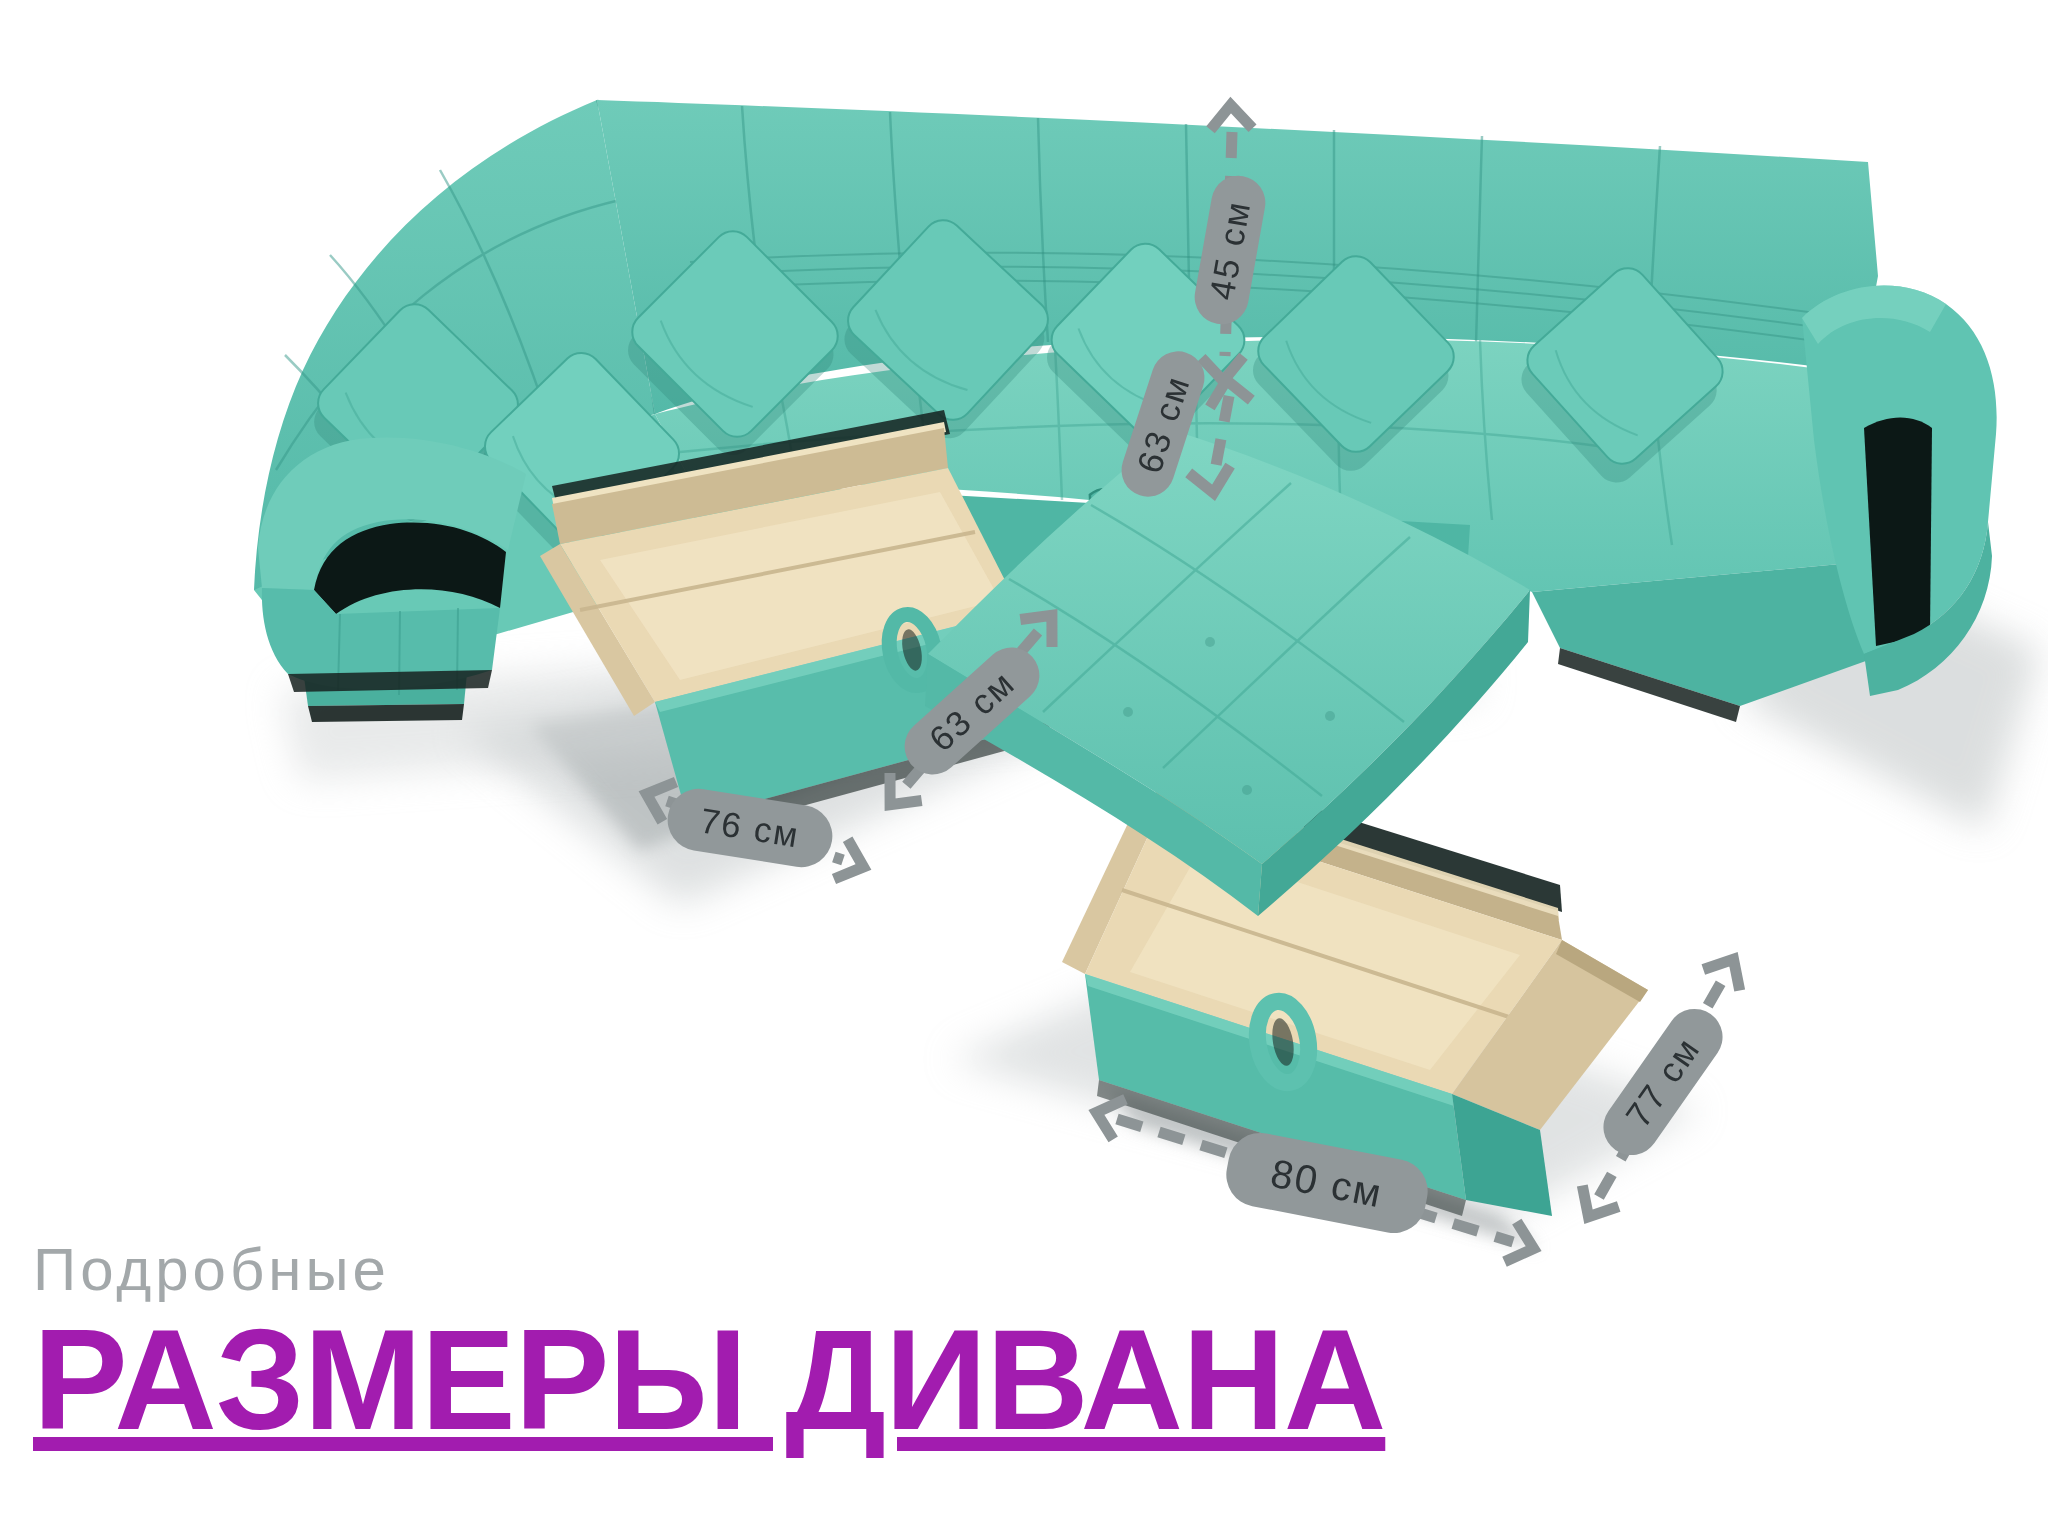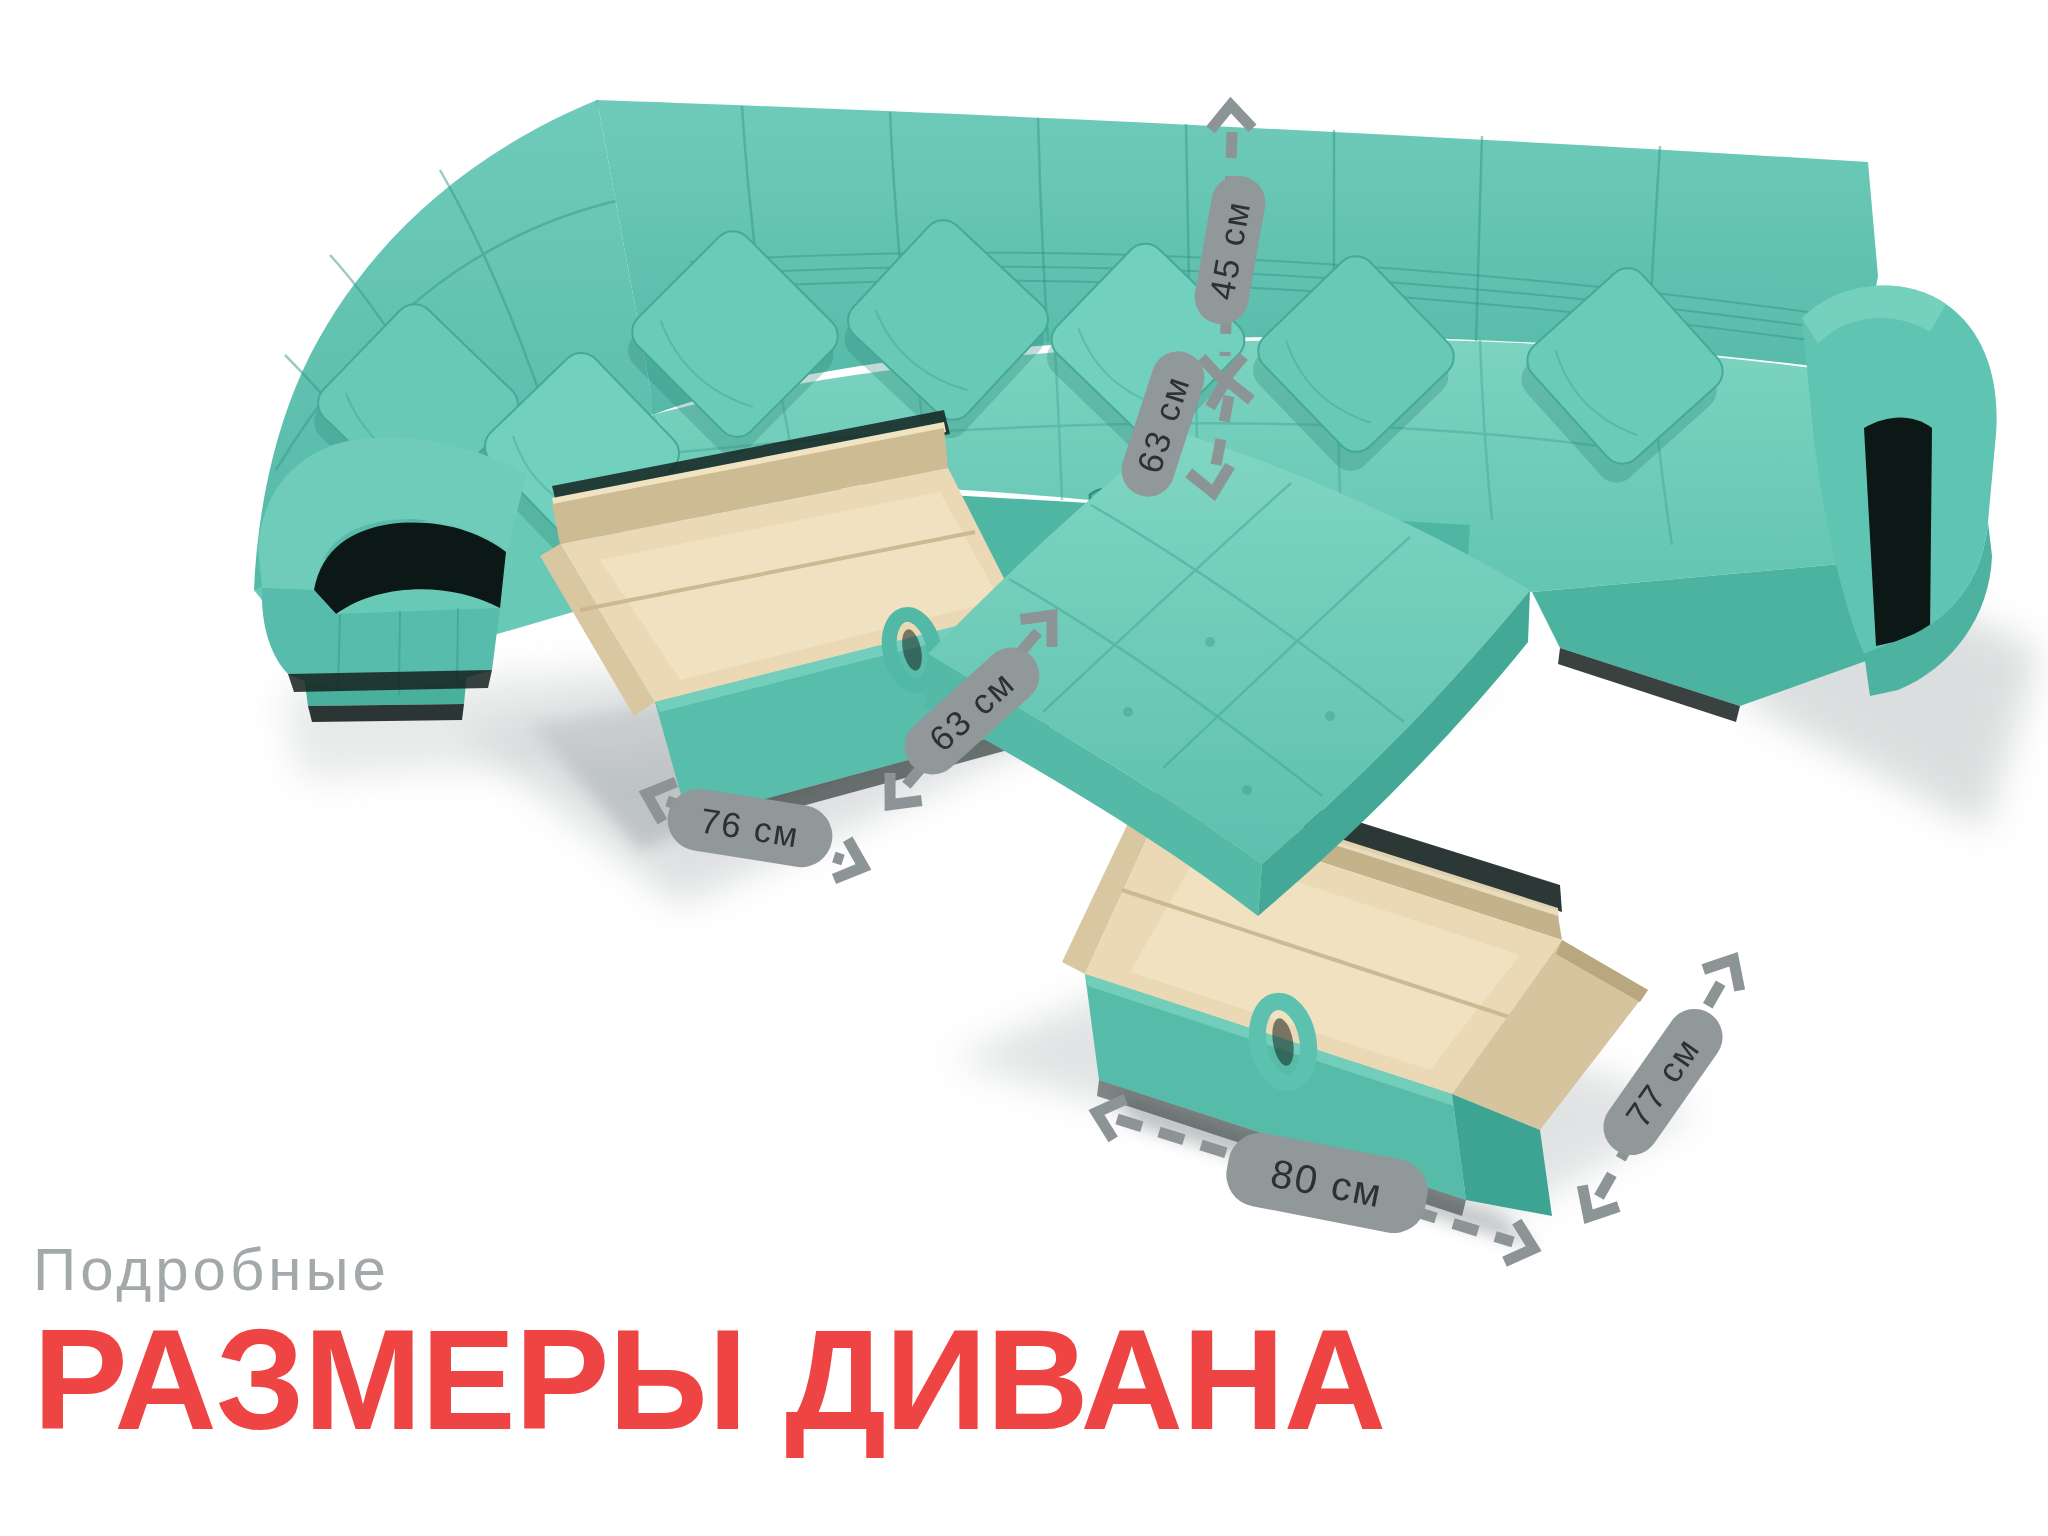--- a/index.html
+++ b/index.html
@@ -18,21 +18,21 @@
   .dl-63h {left:1163px;top:424px;width:150px;height:53px;transform:translate(-50%,-50%) rotate(-72deg);}
   .dl-63l {left:972px; top:711px;width:162px;height:56px;transform:translate(-50%,-50%) rotate(-42deg);}
   .dl-76  {left:750px; top:828px;width:166px;height:62px;transform:translate(-50%,-50%) rotate(9deg);}
   .dl-80  {left:1327px;top:1183px;width:202px;height:74px;transform:translate(-50%,-50%) rotate(11deg);font-size:40px;}
   .dl-77  {left:1663px;top:1082px;width:166px;height:56px;transform:translate(-50%,-50%) rotate(-55deg);}
   .title-block{position:absolute;left:33px;top:1238px;}
   .title-line1{
     font-size:60px;color:#a3a8aa;font-weight:400;letter-spacing:4px;line-height:1.05;
   }
   .title-line2{
-    font-size:142px;color:#ef4444;font-weight:700;letter-spacing:-1px;line-height:1.0;margin-top:8px;
+    font-size:142px;color:#a21caf;font-weight:700;letter-spacing:-1px;line-height:1.0;margin-top:8px;text-decoration:underline;
   }
 </style>
 </head>
 <body>
 
 <div class="stage">
 
   <svg width="2048" height="1536" viewBox="0 0 2048 1536">
     <defs>
       <filter id="blur18" x="-40%" y="-40%" width="180%" height="180%">

